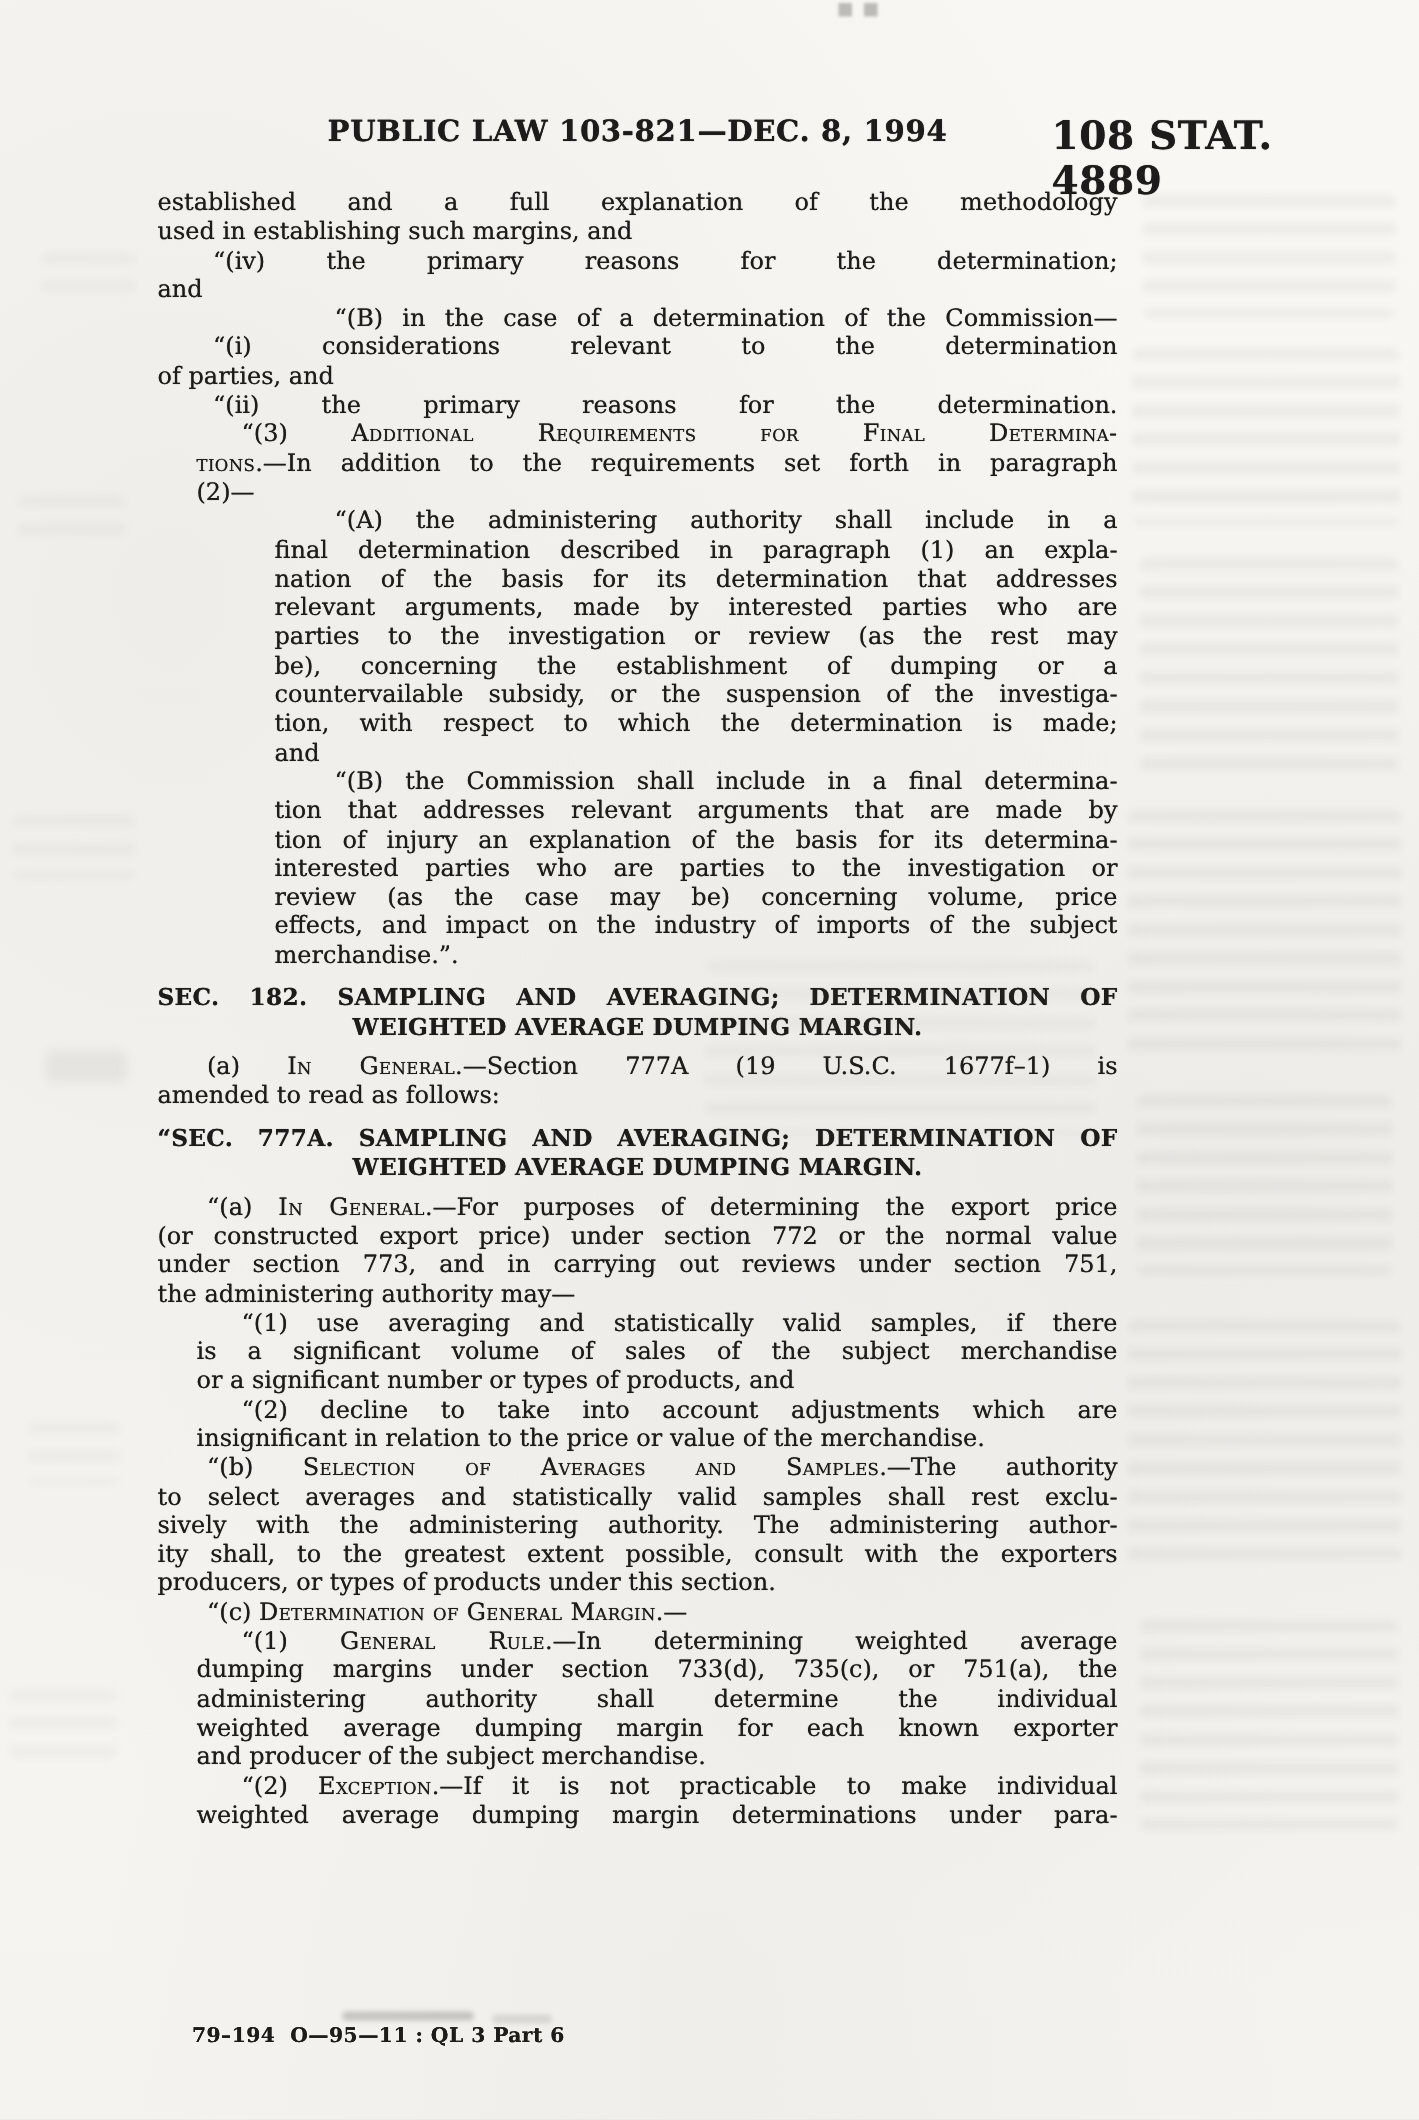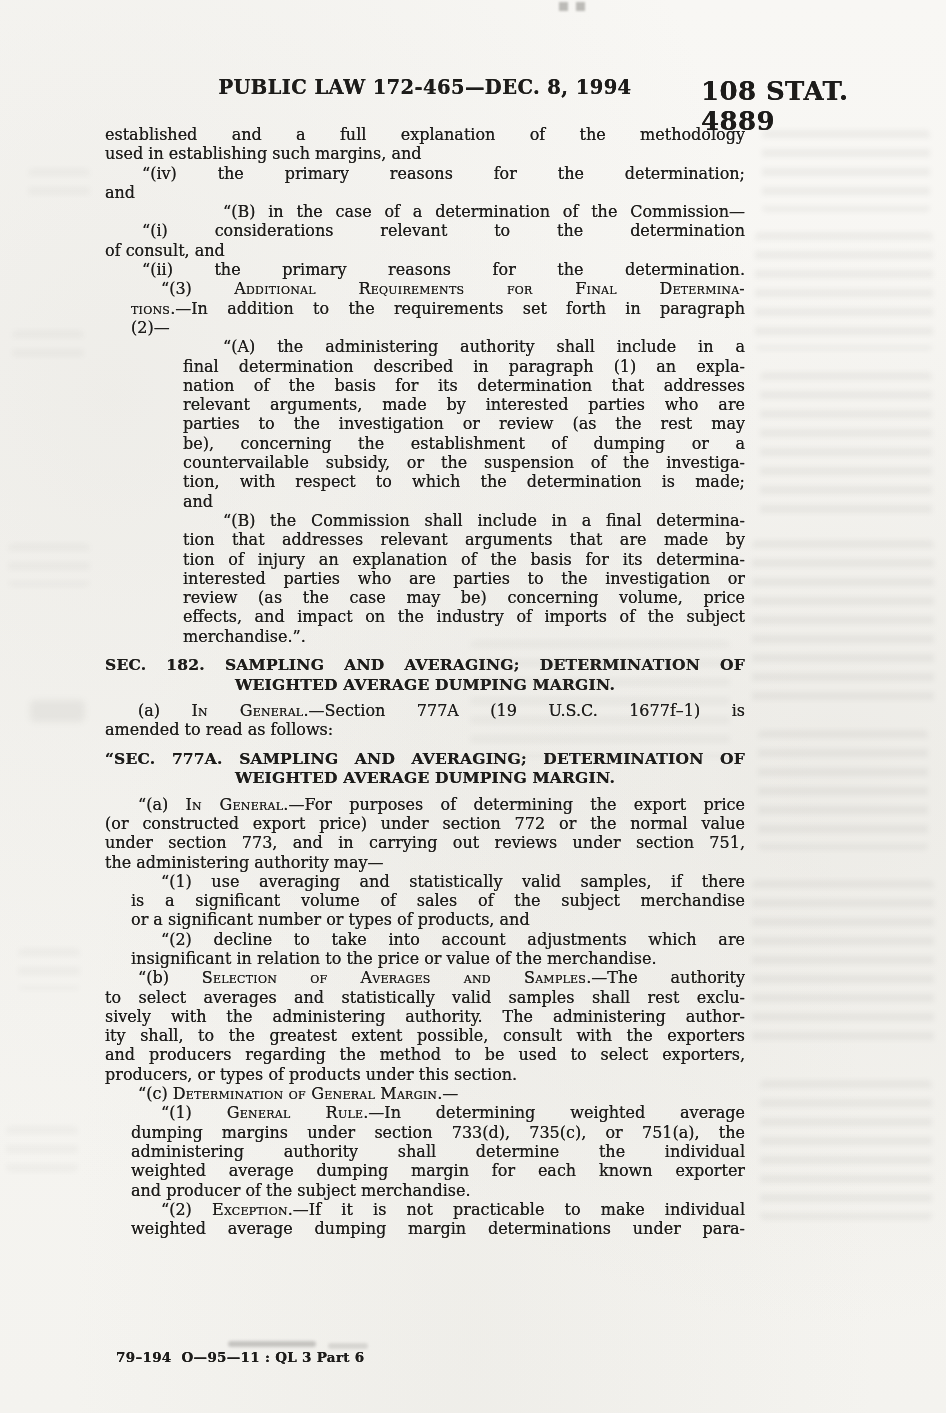--- a/index.html
+++ b/index.html
@@ -42,21 +42,21 @@
   .para.l3 { } .para.l3 .line.first { text-indent:37px; }
   .para.nofirst .line.first { text-indent:0 !important; }
 
   .para.heading {
     font-weight:bold; font-size:15.5px; line-height:19.5px;
     margin-top:9px; margin-bottom:7px; letter-spacing:.2px;
   }
   .sc { font-variant:small-caps; letter-spacing:.25px; }
 
   .print-code {
-    position:absolute; top:1349px; left:116px;
+    position:absolute; top:1349px; left:128px;
     font-size:13.5px; font-weight:bold; letter-spacing:.3px; white-space:pre;
     text-shadow:0 0 .4px currentColor;
   }
 
   
   .smudge {
     position:absolute; pointer-events:none; border-radius:5px;
     background:repeating-linear-gradient(to bottom,
       rgba(118,116,112,.16) 0px, rgba(118,116,112,.16) 8px,
       rgba(118,116,112,0) 8px, rgba(118,116,112,0) 19px);
@@ -69,38 +69,38 @@
   .smudge.dash {
     background:rgba(95,94,92,.5); filter:blur(1.6px); opacity:.6; height:6px;
   }
   .speck { position:absolute; background:rgba(130,128,124,.5); filter:blur(1px); pointer-events:none; }
 </style>
 </head>
 <body>
 
 <div class="page" style="--ink: #1d1c1a;">
 
-  <div class="running-head">PUBLIC LAW 172-465—DEC. 8, 1994</div>
+  <div class="running-head">PUBLIC LAW 103-821—DEC. 8, 1994</div>
   <div class="stat-no">108 STAT. 4889</div>
 
   <div class="doc-body">
       <div class="para l3 nofirst">
         <div class="line a-j first"><span>established and a full explanation of the methodology</span></div>
         <div class="line a-l"><span>used in establishing such margins, and</span></div>
       </div>
       <div class="para l3">
         <div class="line a-j first"><span>“(iv) the primary reasons for the determination;</span></div>
         <div class="line a-l"><span>and</span></div>
       </div>
       <div class="para l2">
         <div class="line a-j first"><span>“(B) in the case of a determination of the Commission—</span></div>
       </div>
       <div class="para l3">
         <div class="line a-j first"><span>“(i) considerations relevant to the determination</span></div>
-        <div class="line a-l"><span>of consult, and</span></div>
+        <div class="line a-l"><span>of parties, and</span></div>
       </div>
       <div class="para l3">
         <div class="line a-j first"><span>“(ii) the primary reasons for the determination.</span></div>
       </div>
       <div class="para l1">
         <div class="line a-j first"><span>“(3) </span><span class="sc">Additional Requirements for Final Determina-</span></div>
         <div class="line a-j"><span class="sc">tions</span><span>.—In addition to the requirements set forth in paragraph</span></div>
         <div class="line a-l"><span>(2)—</span></div>
       </div>
       <div class="para l2">
@@ -148,21 +148,20 @@
       </div>
       <div class="para l1">
         <div class="line a-j first"><span>“(2) decline to take into account adjustments which are</span></div>
         <div class="line a-l"><span>insignificant in relation to the price or value of the merchandise.</span></div>
       </div>
       <div class="para l0">
         <div class="line a-j first"><span>“(b) </span><span class="sc">Selection of Averages and Samples</span><span>.—The authority</span></div>
         <div class="line a-j"><span>to select averages and statistically valid samples shall rest exclu-</span></div>
         <div class="line a-j"><span>sively with the administering authority. The administering author-</span></div>
         <div class="line a-j"><span>ity shall, to the greatest extent possible, consult with the exporters</span></div>
-        <div class="line a-j"><span>and producers regarding the method to be used to select exporters,</span></div>
         <div class="line a-l"><span>producers, or types of products under this section.</span></div>
       </div>
       <div class="para l0">
         <div class="line a-l first"><span>“(c) </span><span class="sc">Determination of General Margin</span><span>.—</span></div>
       </div>
       <div class="para l1">
         <div class="line a-j first"><span>“(1) </span><span class="sc">General Rule</span><span>.—In determining weighted average</span></div>
         <div class="line a-j"><span>dumping margins under section 733(d), 735(c), or 751(a), the</span></div>
         <div class="line a-j"><span>administering authority shall determine the individual</span></div>
         <div class="line a-j"><span>weighted average dumping margin for each known exporter</span></div>

